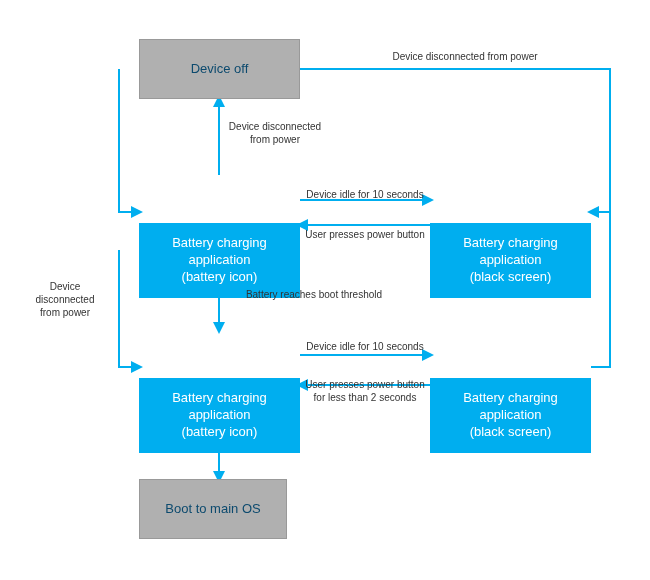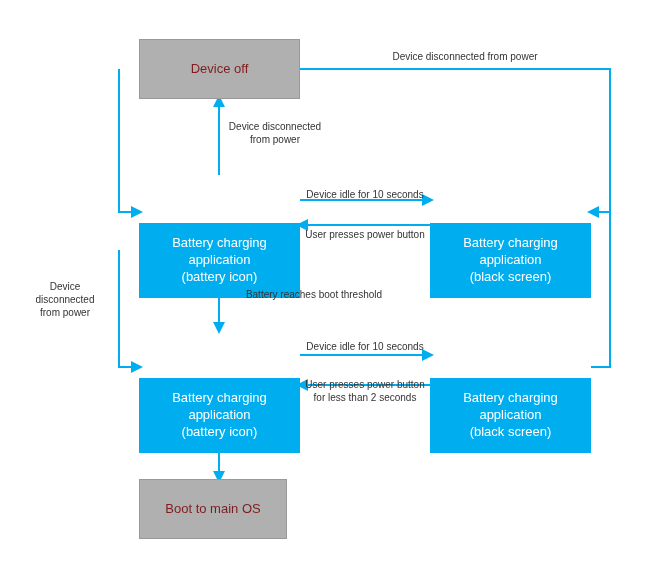--- a/index.html
+++ b/index.html
@@ -23,21 +23,21 @@
       align-items: center;
       justify-content: center;
       text-align: center;
       font-size: 13px;
       font-weight: 400;
       line-height: 1.3;
       padding: 8px 12px;
     }
     .node-gray {
       background: #b0b0b0;
-      color: #7f1d1d;
+      color: #0c4a6e;
       border: 1px solid #999;
     }
     .node-blue {
       background: #00aeef;
       color: #fff;
       border: none;
       margin-top: 48px;
     }
     .label {
       position: absolute;

